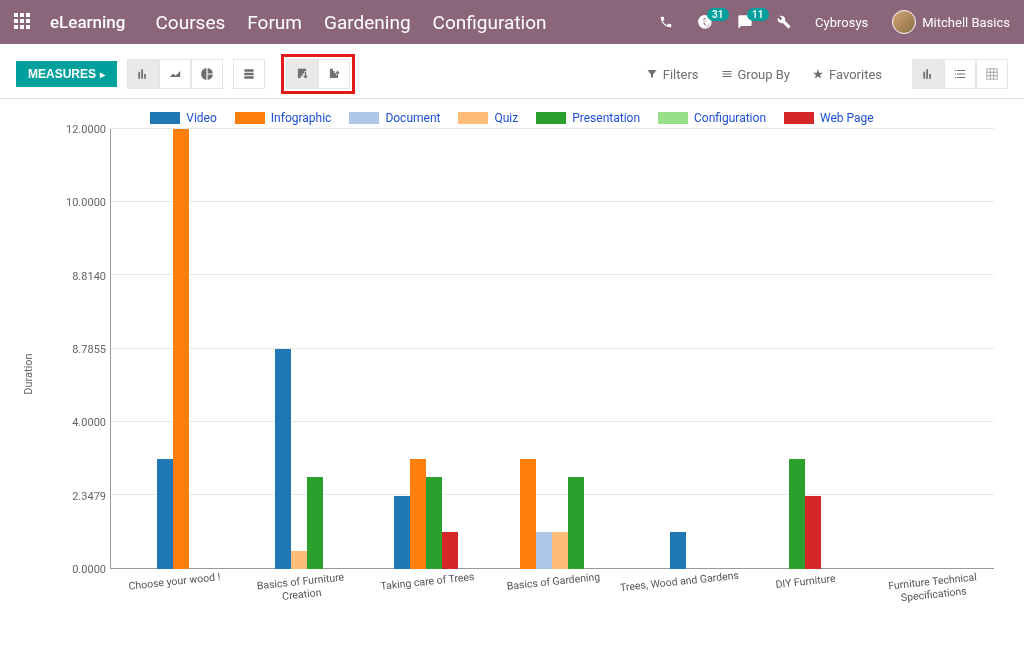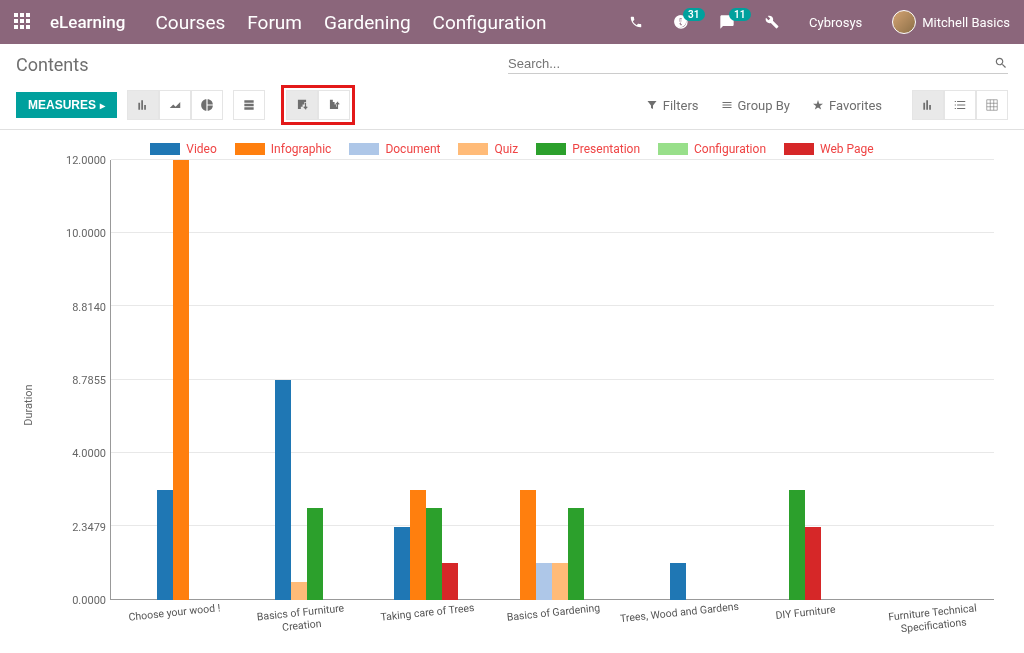--- a/index.html
+++ b/index.html
@@ -5,21 +5,21 @@
 * { box-sizing: border-box; margin: 0; padding: 0; }
 body { font-family: -apple-system, BlinkMacSystemFont, "Segoe UI", Roboto, sans-serif; font-size: 13px; color: #4c4c4c; background: #fff; width: 1024px; height: 653px; overflow: hidden; }
 
 
 .topnav { background: #8b667b; color: #fff; height: 44px; display: flex; align-items: center; padding: 0 14px; }
 .apps-icon { width: 18px; height: 18px; display: grid; grid-template-columns: repeat(3,4px); grid-template-rows: repeat(3,4px); gap: 2px; margin-right: 18px; cursor: pointer; }
 .apps-icon span { background: #fff; }
 .brand { font-size: 17px; font-weight: 500; margin-right: 30px; }
 .nav-items { display: flex; gap: 22px; }
 .nav-item { color: #fff; cursor: pointer; font-size: 19px; }
-.nav-right { margin-left: auto; display: flex; align-items: center; gap: 30px; }
+.nav-right { margin-left: auto; display: flex; align-items: center; gap: 24px; }
 .phone-icon, .tool-icon { width: 14px; height: 14px; fill: #fff; cursor: pointer; }
 .badge-wrap { position: relative; cursor: pointer; display: flex; align-items: center; }
 .badge-wrap svg { width: 16px; height: 16px; fill: #fff; }
 .badge { position: absolute; top: -6px; left: 10px; background: #00a09d; color: #fff; font-size: 10px; font-weight: 600; padding: 1px 5px; border-radius: 8px; }
 .user { display: flex; align-items: center; gap: 6px; cursor: pointer; }
 .avatar { width: 24px; height: 24px; border-radius: 50%; background: linear-gradient(135deg,#d4a373,#8b6f47); border: 1px solid #fff; }
 
 
 .control-panel { padding: 10px 16px 4px; border-bottom: 1px solid #e0e0e0; }
 .cp-row1 { display: flex; align-items: center; margin-bottom: 10px; }
@@ -42,21 +42,21 @@
 .search-opt svg { width: 12px; height: 12px; fill: #6f6f6f; }
 
 .view-switcher { display: flex; }
 .view-btn { width: 32px; height: 30px; border: 1px solid #e5e5e5; background: #fff; display: flex; align-items: center; justify-content: center; cursor: pointer; }
 .view-btn.active { background: #e9e9e9; }
 .view-btn svg { width: 14px; height: 14px; fill: #6f6f6f; }
 
 
 .chart-area { padding: 12px 20px 0; position: relative; }
 .legend { display: flex; justify-content: center; gap: 18px; margin-bottom: 4px; flex-wrap: wrap; }
-.legend-item { display: flex; align-items: center; gap: 6px; font-size: 12px; color: #ef4444; }
+.legend-item { display: flex; align-items: center; gap: 6px; font-size: 12px; color: #1d4ed8; }
 .legend-swatch { width: 30px; height: 12px; }
 
 .plot-wrap { position: relative; height: 490px; margin-left: 44px; margin-right: 10px; }
 .y-label { position: absolute; left: -36px; top: 50%; transform: translate(-50%,-50%) rotate(-90deg); font-size: 11px; color: #666; }
 
 .y-axis { position: absolute; left: 0; top: 0; bottom: 50px; width: 46px; }
 .y-tick { position: absolute; right: 4px; font-size: 11px; color: #666; transform: translateY(50%); }
 
 .grid { position: absolute; left: 46px; right: 0; top: 0; bottom: 50px; border-left: 1px solid #999; border-bottom: 1px solid #999; }
 .gridline { position: absolute; left: 0; right: 0; border-top: 1px solid #e8e8e8; }
@@ -114,29 +114,20 @@
       </svg>
     <div style="cursor:pointer;">Cybrosys</div>
     <div class="user">
       <div class="avatar"></div>
       <span>Mitchell Basics</span>
     </div>
   </div>
 </div>
 
 <div class="control-panel">
-  <div class="cp-row1">
-    <div class="breadcrumb">Contents</div>
-    <div class="search-wrap">
-      <input class="search-input" placeholder="Search..." style="">
-      <svg class="search-icon" viewBox="0 0 24 24">
-          <path d="M15.5 14h-.8l-.3-.3c1-1.1 1.6-2.6 1.6-4.2C16 5.9 13.1 3 9.5 3S3 5.9 3 9.5 5.9 16 9.5 16c1.6 0 3.1-.6 4.2-1.6l.3.3v.8l5 5 1.5-1.5-5-5zm-6 0C7 14 5 12 5 9.5S7 5 9.5 5 14 7 14 9.5 12 14 9.5 14z"></path>
-        </svg>
-    </div>
-  </div>
   <div class="cp-row2">
     <button class="measures-btn">MEASURES</button>
     <div class="btn-group">
       <div class="icon-btn active">
           <svg viewBox="0 0 24 24">
             <path d="M4 20h3V8H4v12zm5 0h3V4H9v16zm5 0h3v-8h-3v8z"></path>
           </svg>
         </div>
       <div class="icon-btn">
           <svg viewBox="0 0 24 24">

